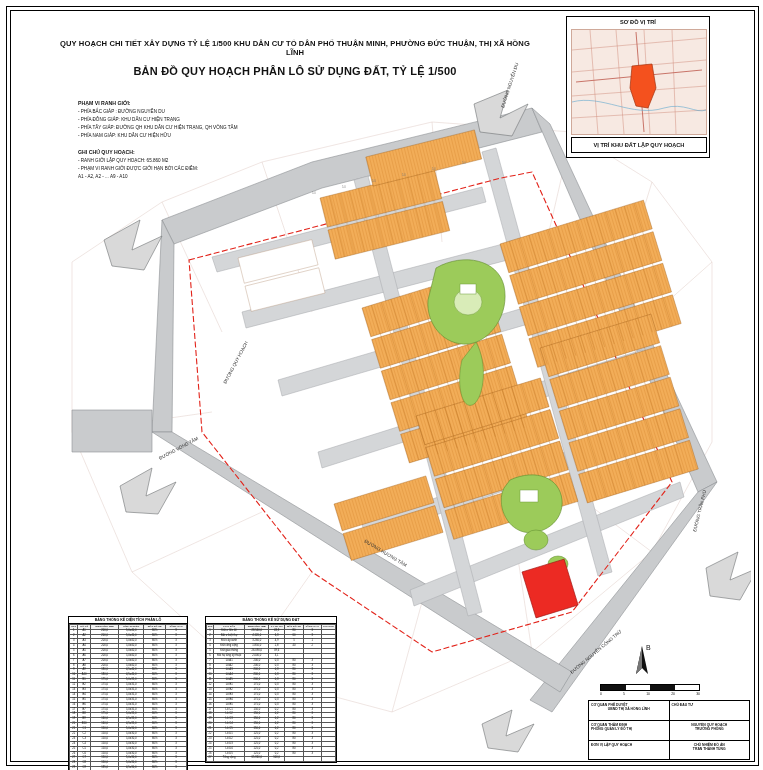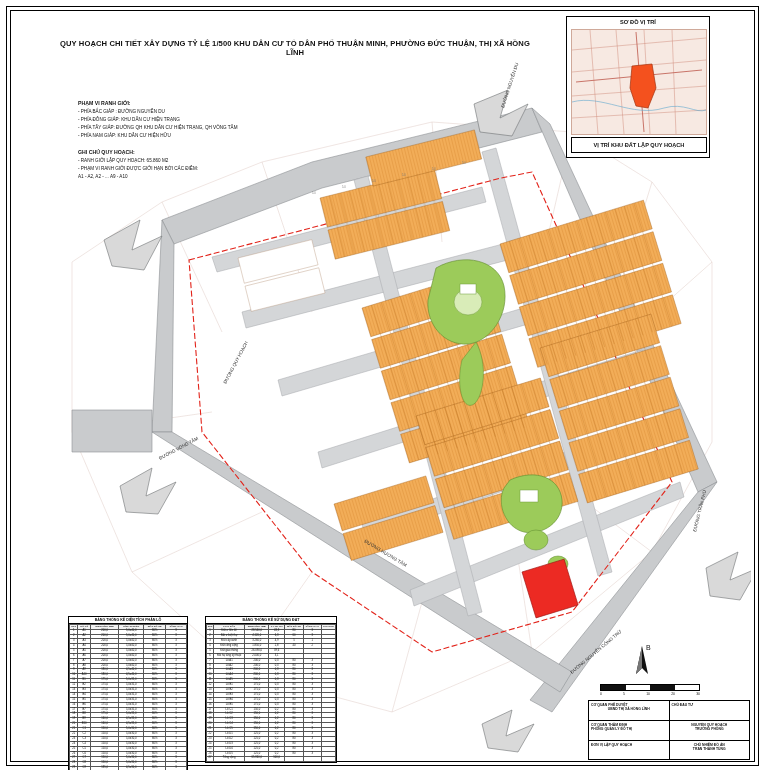--- a/index.html
+++ b/index.html
@@ -287,20 +287,21 @@
           <text x="360" y="170">5.0</text>
         <text x="390" y="164">5.0</text>
           <text x="420" y="158">5.0</text>
           <text x="450" y="152">5.0</text>
       </g>
     </svg>
   </div>
 
   <div class="title-block">
     <div class="title-line1">QUY HOẠCH CHI TIẾT XÂY DỰNG TỶ LỆ 1/500 KHU DÂN CƯ TỔ DÂN PHỐ THUẬN MINH, PHƯỜNG ĐỨC THUẬN, THỊ XÃ HỒNG LĨNH</div>
+    <div class="title-line2">BẢN ĐỒ QUY HOẠCH PHÂN LÔ SỬ DỤNG ĐẤT, TỶ LỆ 1/500</div>
   </div>
 
   <div class="inset">
     <div class="inset-title">SƠ ĐỒ VỊ TRÍ</div>
     <div class="inset-map">
       <svg width="134" height="104" viewBox="0 0 134 104" xmlns="http://www.w3.org/2000/svg">
         <rect width="134" height="104" fill="#f7e9e2"></rect>
         <g stroke="#d08f7e" stroke-width="0.5" fill="none">
           <path d="M0 20 L134 8"></path>
             <path d="M0 42 L134 30"></path>

